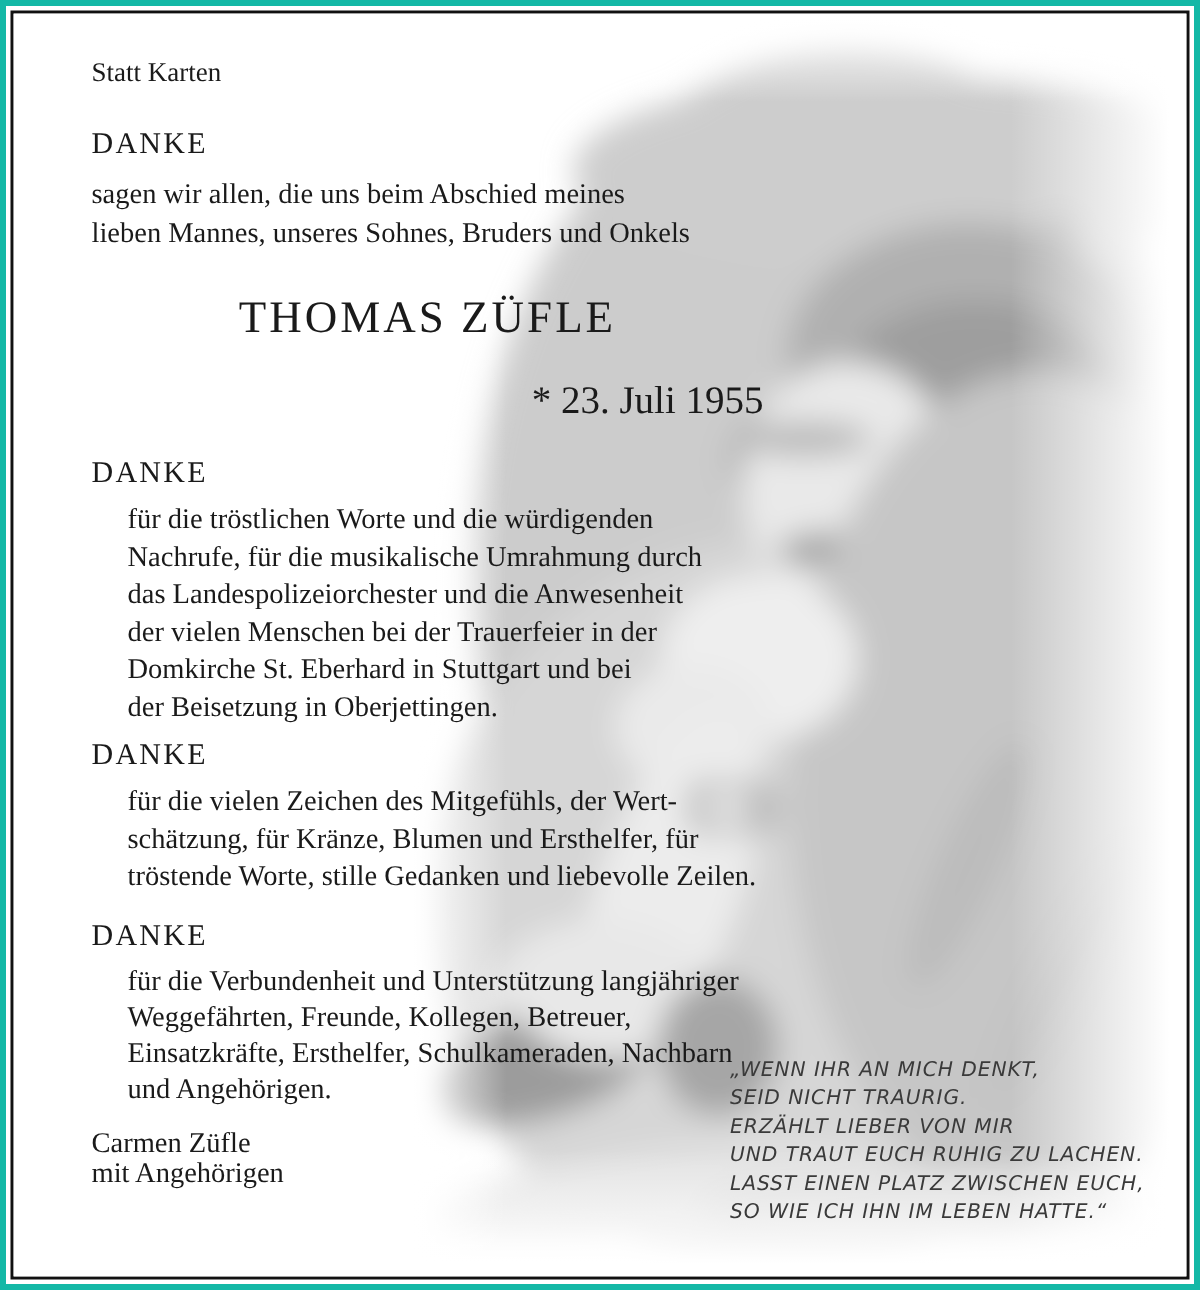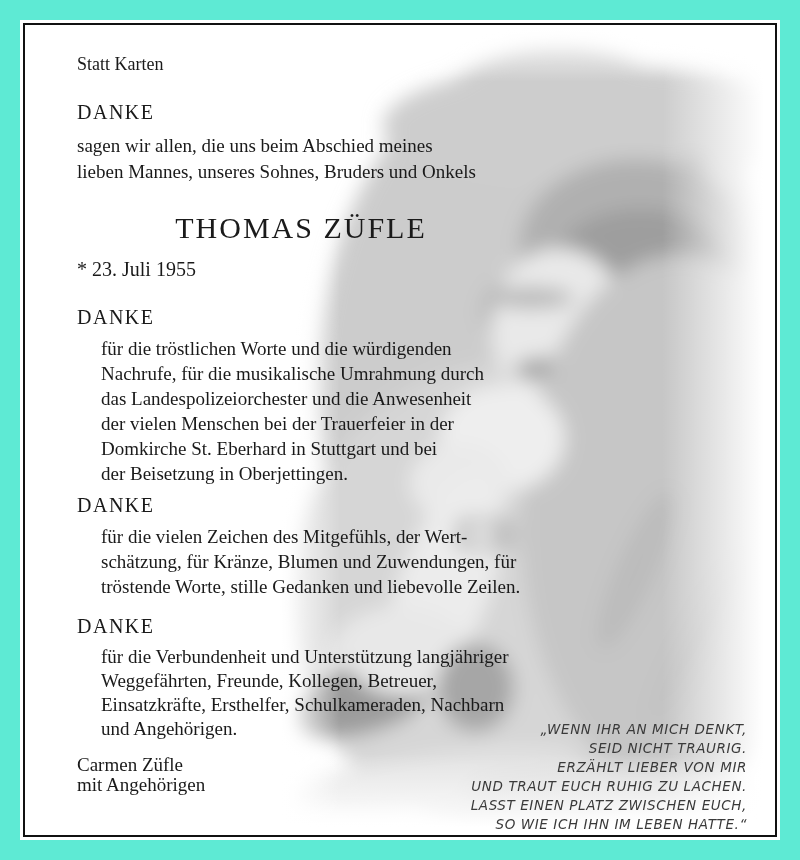--- a/index.html
+++ b/index.html
@@ -1,22 +1,22 @@
 <!DOCTYPE html>
 <html lang="de"><head>
 <meta charset="utf-8">
 <style>
   html,body{margin:0;padding:0;background:#ffffff;}
   body{font-family:"Liberation Serif","DejaVu Serif",serif;color:#1a1a1a;}
   .page{
     position:relative;
     width:800px;height:860px;
     box-sizing:border-box;
-    background:#5eead4;
-    padding:20px;
+    background:#14b8a6;
+    padding:4px;
   }
   .frame-gap{
     box-sizing:border-box;
     width:100%;height:100%;
     background:#fff;
     padding:3px;
   }
   .frame-inner{
     position:relative;
     box-sizing:border-box;
@@ -59,24 +59,24 @@
   }
   .deceased-name{
     font-size:30px;line-height:54px;
     letter-spacing:2px;
     font-weight:400;
     margin:0;
     white-space:nowrap;
   }
   .dates{
     display:flex;
-    justify-content:flex-start;
+    justify-content:flex-end;
     column-gap:38px;
-    font-size:20px;line-height:26px;
-    margin-top:1px;
+    font-size:26px;line-height:26px;
+    margin-top:15px;
   }
   .p-after-dates{margin-top:16px;}
   .danke-2{margin-top:18px;}
   .danke-3{margin-top:2px;}
   .danke-4{margin-top:10px;}
   .sec-text{margin-top:2px;margin-left:24px;}
   .sec-text-last{line-height:24px;}
   .signature{
     font-size:19px;line-height:20px;
     white-space:pre-line;
@@ -85,21 +85,21 @@
   .quote{
     position:absolute;
     right:28px;
     top:695px;
     z-index:2;
     font-family:"DejaVu Sans","Liberation Sans",sans-serif;
     font-style:italic;
     font-size:13.5px;line-height:19px;
     letter-spacing:0.6px;
     color:#3a3a3a;
-    text-align:right;
+    text-align:left;
     white-space:pre-line;
   }
 </style>
 </head>
 <body>
 
 <div class="page">
   <div class="frame-gap">
     <div class="frame-inner">
 
@@ -188,21 +188,21 @@
         <h2 class="danke danke-2">DANKE</h2>
         <p class="body-text sec-text">für die tröstlichen Worte und die würdigenden
 Nachrufe, für die musikalische Umrahmung durch
 das Landespolizeiorchester und die Anwesenheit
 der vielen Menschen bei der Trauerfeier in der
 Domkirche St. Eberhard in Stuttgart und bei
 der Beisetzung in Oberjettingen.</p>
 
         <h2 class="danke danke-3">DANKE</h2>
         <p class="body-text sec-text">für die vielen Zeichen des Mitgefühls, der Wert-
-schätzung, für Kränze, Blumen und Zuwendungen, für
+schätzung, für Kränze, Blumen und Ersthelfer, für
 tröstende Worte, stille Gedanken und liebevolle Zeilen.</p>
 
         <h2 class="danke danke-4">DANKE</h2>
         <p class="body-text sec-text sec-text-last">für die Verbundenheit und Unterstützung langjähriger
 Weggefährten, Freunde, Kollegen, Betreuer,
 Einsatzkräfte, Ersthelfer, Schulkameraden, Nachbarn
 und Angehörigen.</p>
 
         <div class="signature">Carmen Züfle
 mit Angehörigen</div>

